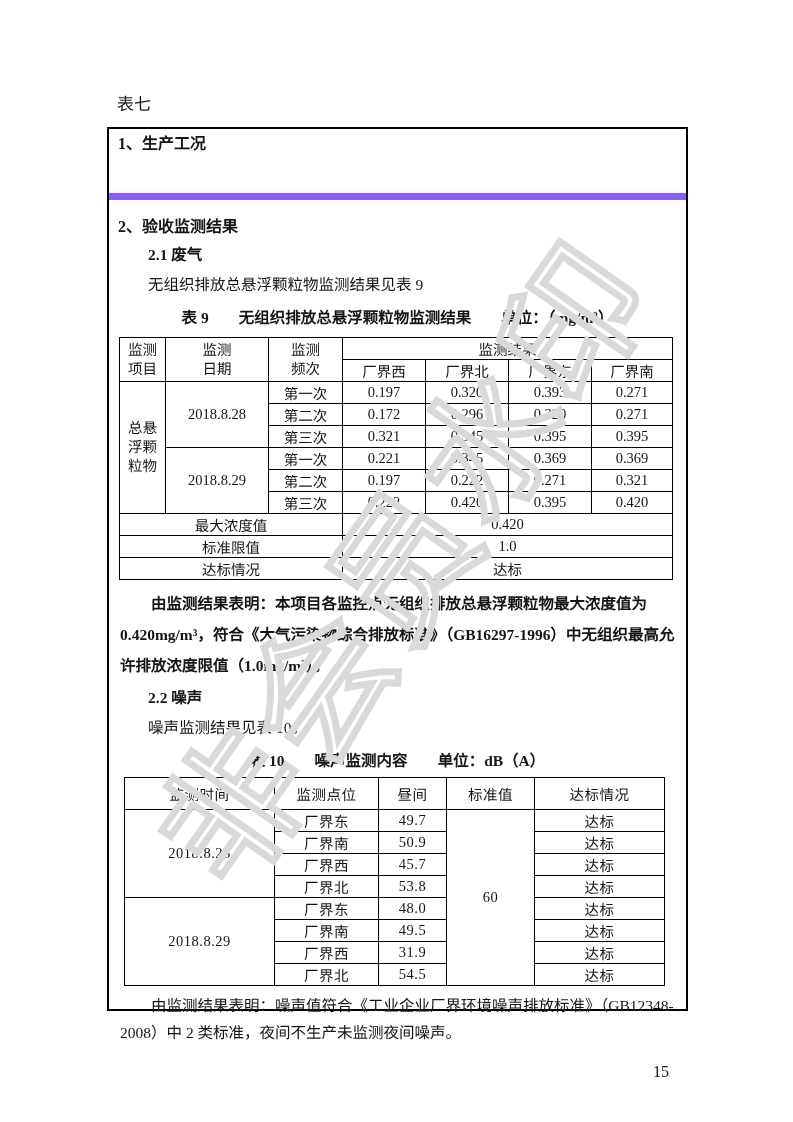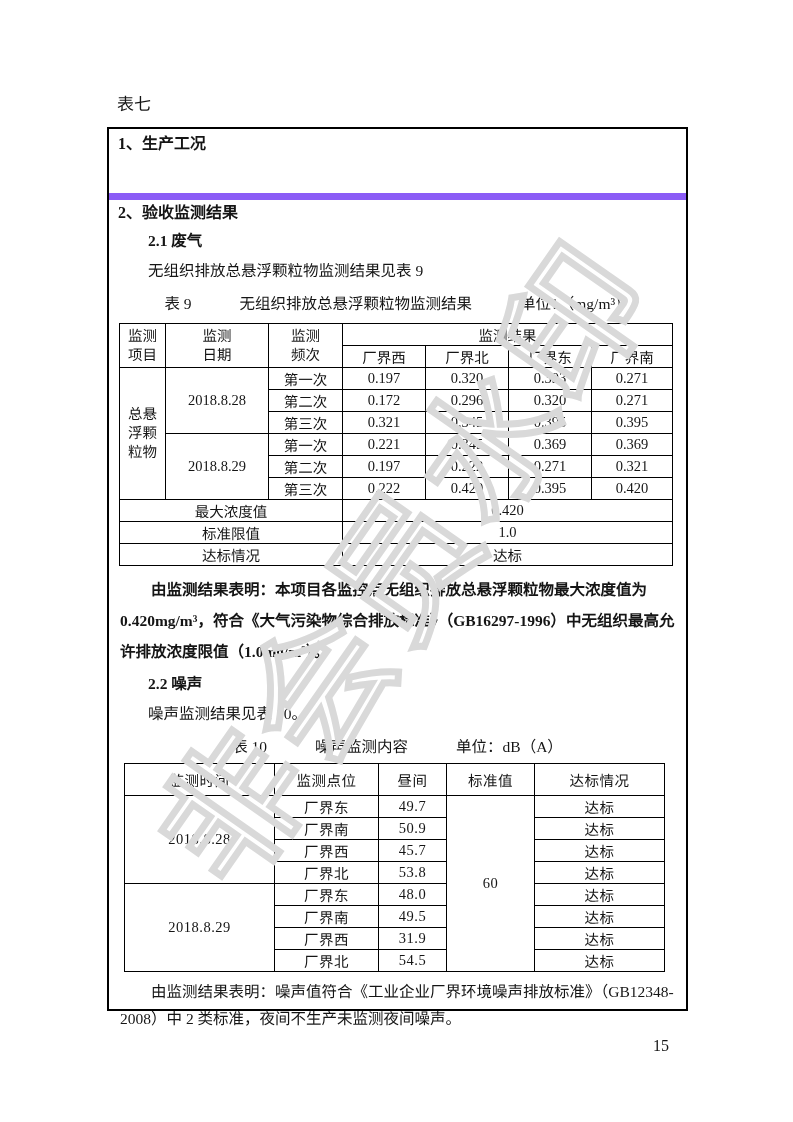--- a/index.html
+++ b/index.html
@@ -9,50 +9,50 @@
   }
   
   .watermark{
     position:absolute;left:50%;top:50%;z-index:3;pointer-events:none;
     transform:translate(-50%,-52%) rotate(-55deg);
     font-family:"Liberation Sans","DejaVu Sans",sans-serif;
     font-size:142px;font-weight:bold;letter-spacing:6px;white-space:nowrap;
     color:transparent;-webkit-text-stroke:2.5px #d9d9d9;
   }
   .doc-label{position:absolute;left:117px;top:90px;font-size:17px;font-weight:normal;z-index:2;}
-  .page-number{position:absolute;left:653px;top:1037px;font-size:16px;z-index:2;}
+  .page-number{position:absolute;left:653px;top:1063px;font-size:16px;z-index:2;}
 
   .form-box{
     position:absolute;left:107px;top:127px;width:577px;height:880px;
     border:2px solid #000;z-index:1;background:transparent;
   }
   .sec{padding:2px 9px 0 9px;}
   .sec1{height:60px;border-bottom:7px solid #8b5cf6;padding-top:4px;}
   .heading{font-size:16px;font-weight:bold;line-height:22px;margin:0;}
   .indent-para{font-size:15.5px;line-height:24px;margin:6px 0 0 0;text-indent:2em;}
   .sub-heading{font-size:15.5px;font-weight:bold;line-height:22px;margin:6px 0 0 30px;}
   .intro{font-size:15.5px;line-height:22px;margin:8px 0 0 30px;}
-  .tbl-caption{display:flex;justify-content:center;gap:48px;margin-top:11px;
-    font-size:15.5px;font-weight:normal;line-height:22px;}
+  .tbl-caption{display:flex;justify-content:center;gap:30px;margin-top:11px;
+    font-size:15.5px;font-weight:bold;line-height:22px;}
   .conclusion{font-size:15.5px;line-height:31px;margin:8px 2px 0 2px;text-indent:2em;font-weight:bold;}
   .conclusion2{font-size:15.5px;line-height:27px;margin:6px 2px 0 2px;text-indent:2em;}
 
   table{border-collapse:collapse;table-layout:fixed;}
   td{border:1px solid #000;text-align:center;vertical-align:middle;padding:0;
      font-size:14.5px;overflow:hidden;}
   .pre{white-space:pre-line;line-height:19px;}
   .t9{width:553px;margin:8px 0 0 1px;}
   .t9 tr{height:22px;}
   .t9 tr.hr{height:19px;}
   .t9 tr.sr{height:20px;}
   .t10{width:540px;margin:5px 0 0 6px;}
   .t10 tr{height:22px;}
   .t10 tr.hr10{height:32px;}
   .t10 td{letter-spacing:0.5px;}
-  .sec2{padding-top:2px;}
+  .sec2{padding-top:16px;}
 </style>
 </head>
 <body>
 
 <div class="watermark">非会员水印</div>
 
 <div class="doc-label">表七</div>
 
 <div class="form-box">
 

